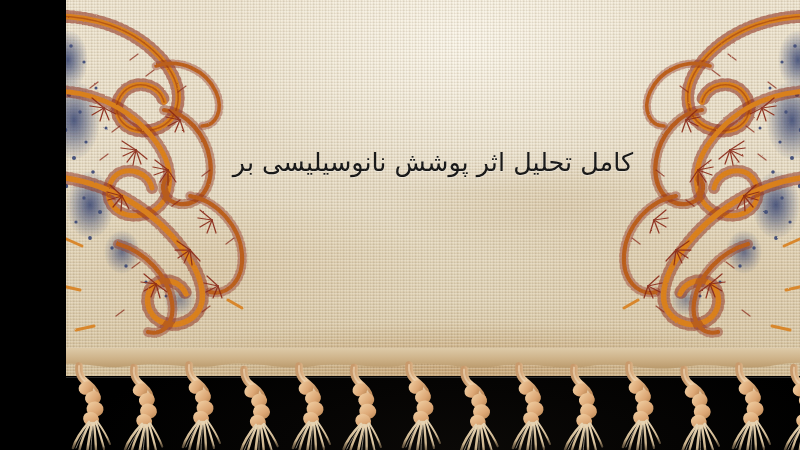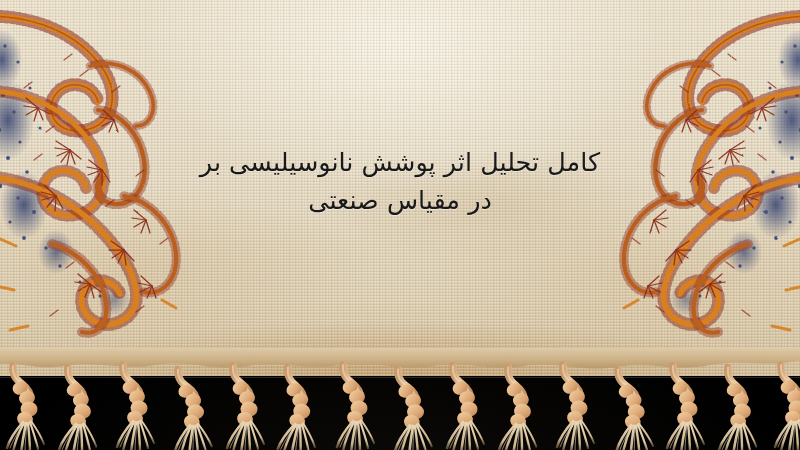--- a/index.html
+++ b/index.html
@@ -2,21 +2,21 @@
 <html lang="fa" dir="rtl"><head>
 <meta charset="utf-8">
 <title>Termeh Title Slide</title>
 <style>
   html,body{margin:0;padding:0;background:#000;}
   body{
     width:800px;height:450px;overflow:hidden;position:relative;
     font-family:"DejaVu Sans","Liberation Sans",sans-serif;
   }
 
-  #stage{position:absolute;inset:0;width:800px;height:450px;overflow:hidden;background:#737373;margin-left:36px;}
+  #stage{position:absolute;inset:0;width:734px;height:450px;overflow:hidden;background:#737373;margin-left:36px;}
 
   
   .backdrop{position:absolute;left:0;top:0;width:800px;height:450px;
     background:
       radial-gradient(ellipse 70% 40% at 50% 100%, #0b0907 0%, #000 70%),
       #000;}
 
   
   .cloth{
     position:absolute;left:-2px;top:-2px;width:804px;height:378px;
@@ -450,21 +450,20 @@
           <path d="M2,286 L20,290"></path>
           <path d="M16,330 L34,326"></path>
           <path d="M168,300 L182,308"></path>
         </g>
       </g>
     </svg>
   </div>
 
   <div class="title-block">
     <span class="title-line">کامل تحلیل اثر پوشش نانوسیلیسی بر</span>
-    <span class="title-line">در مقیاس صنعتی</span>
   </div>
 
   <div class="fringe">
     <svg width="800" height="102" viewBox="0 0 800 102" aria-hidden="true">
       <defs>
         <linearGradient id="cordG" x1="0" y1="0" x2="1" y2="0">
           <stop offset="0%" stop-color="#c99a6c"></stop>
           <stop offset="45%" stop-color="#f0cda2"></stop>
           <stop offset="100%" stop-color="#c3905f"></stop>
         </linearGradient>

